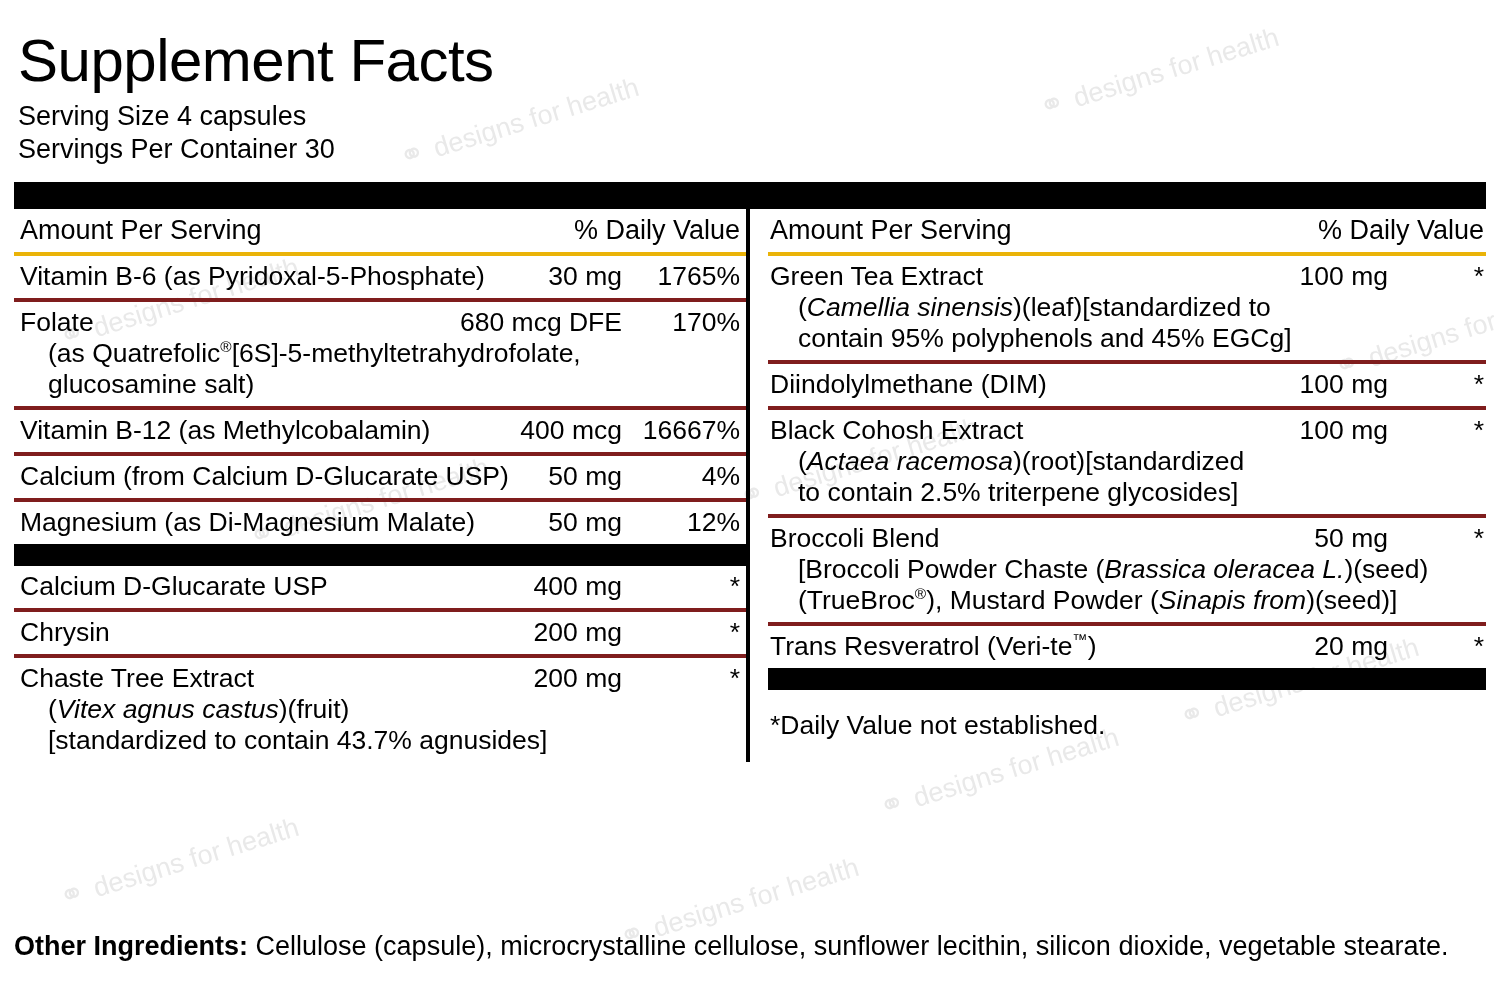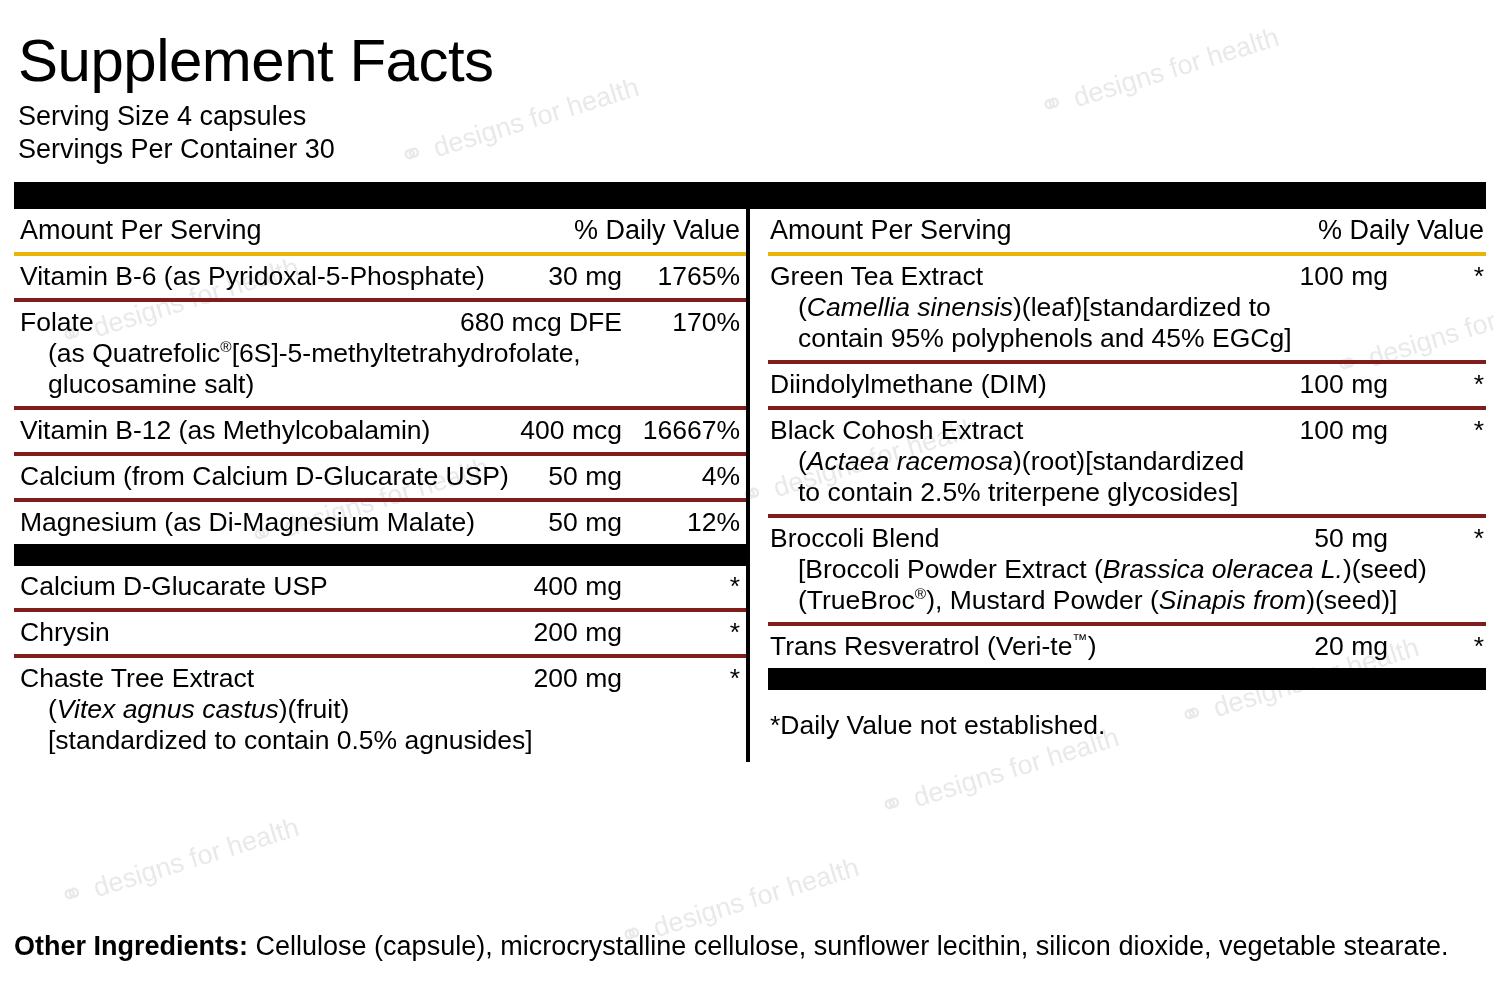--- a/index.html
+++ b/index.html
@@ -281,21 +281,21 @@
         </div>
       </div>
 
       <div class="item no-rule">
         <div class="line">
           <span class="nm">Chaste Tree Extract</span>
           <span class="amt">200 mg</span>
           <span class="dv">*</span>
         </div>
         <div class="sub"><span>(</span><i>Vitex agnus castus</i><span>)(fruit)</span></div>
-        <div class="sub"><span>[standardized to contain 0.5% agnusides]</span></div>
+        <div class="sub"><span>[standardized to contain 43.7% agnusides]</span></div>
       </div>
 
     </div>
 
     <div class="col col-right">
 
       <div class="hdr-row">
         <span>Amount Per Serving</span>
         <span>% Daily Value</span>
       </div>
@@ -327,21 +327,21 @@
         <div class="sub2"><span>(</span><i>Actaea racemosa</i><span>)(root)[standardized</span></div>
         <div class="sub2"><span>to contain 2.5% triterpene glycosides]</span></div>
       </div>
 
       <div class="item">
         <div class="line">
           <span class="nm">Broccoli Blend</span>
           <span class="amt">50 mg</span>
           <span class="dv">*</span>
         </div>
-        <div class="sub2"><span>[Broccoli Powder Extract (</span><i>Brassica oleracea L.</i><span>)(seed)</span></div>
+        <div class="sub2"><span>[Broccoli Powder Chaste (</span><i>Brassica oleracea L.</i><span>)(seed)</span></div>
         <div class="sub2"><span>(TrueBroc<sup>®</sup>), Mustard Powder (</span><i>Sinapis from</i><span>)(seed)]</span></div>
       </div>
 
       <div class="item no-rule">
         <div class="line">
           <span class="nm">Trans Resveratrol (Veri-te<sup>™</sup>)</span>
           <span class="amt">20 mg</span>
           <span class="dv">*</span>
         </div>
       </div>

